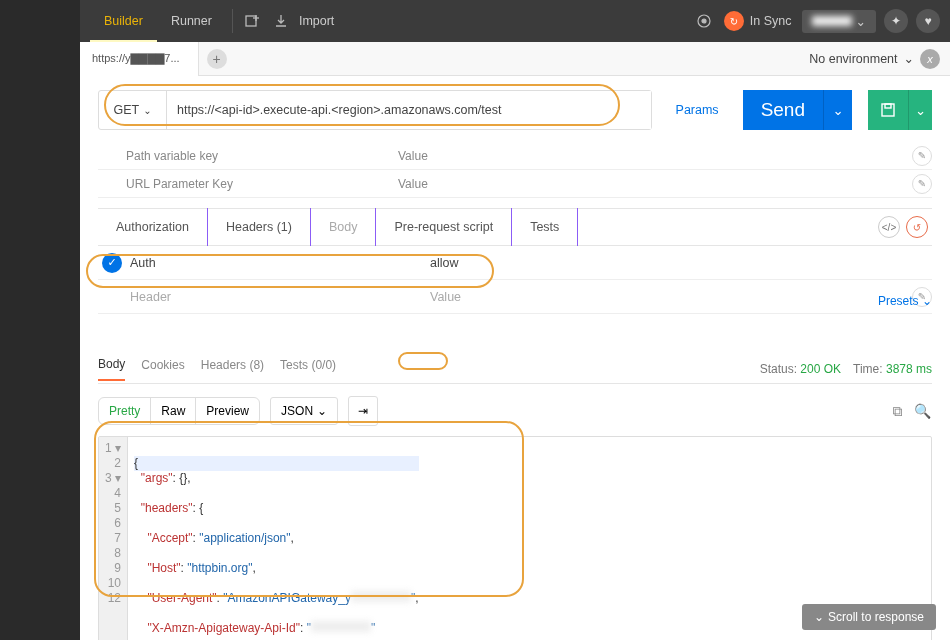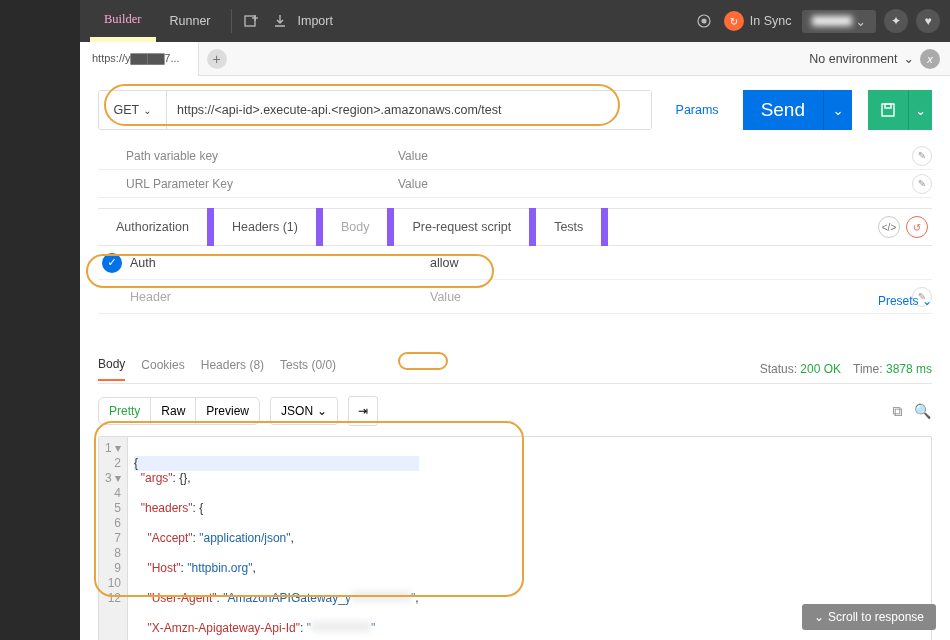--- a/index.html
+++ b/index.html
@@ -1,20 +1,20 @@
 <!DOCTYPE html>
 <html><head>
 <meta charset="utf-8">
 <style>
 * { margin: 0; padding: 0; box-sizing: border-box; font-family: -apple-system, BlinkMacSystemFont, "Segoe UI", Helvetica, Arial, sans-serif; }
 body { width: 950px; height: 640px; background: #fff; overflow: hidden; position: relative; }
 .left-stripe { position: absolute; left: 0; top: 0; width: 80px; height: 640px; background: #2a2a2a; }
 .topbar { position: absolute; left: 80px; top: 0; right: 0; height: 42px; background: #3b3b3b; display: flex; align-items: center; padding: 0 10px; color: #ccc; font-size: 12.5px; }
 .topbar .tab { padding: 0 14px; height: 42px; display: flex; align-items: center; cursor: pointer; }
-.topbar .tab.active { color: #f9a8d4; border-bottom: 6px solid #fef9c3; margin-bottom: -2px; font-family: Liberation Serif, serif; }
+.topbar .tab.active { color: #eab308; border-bottom: 3px solid #fef9c3; margin-bottom: -2px; }
 .topbar .sep { width: 1px; height: 24px; background: #555; margin: 0 6px; }
 .topbar .icon { width: 20px; height: 20px; display: inline-flex; align-items: center; justify-content: center; color: #bbb; margin: 0 4px; }
 .topbar .spacer { flex: 1; }
 .topbar .sync { display: flex; align-items: center; gap: 6px; }
 .topbar .sync-dot { width: 20px; height: 20px; border-radius: 50%; background: #ff6c37; display:flex; align-items:center; justify-content:center; color:#fff; font-size:10px;}
 .topbar .user-btn { background: #555; padding: 4px 10px; border-radius: 3px; margin-left: 10px; display:flex; align-items:center; gap:4px; }
 .topbar .circle-btn { width: 24px; height: 24px; border-radius: 50%; background: #555; margin-left: 8px; display:flex; align-items:center; justify-content:center; color:#ddd; font-size:12px;}
 .tabbar { position: absolute; left: 80px; top: 42px; right: 0; height: 34px; background: #f8f8f8; border-bottom: 1px solid #e1e1e1; display: flex; align-items: center; }
 .tabbar .tab { height: 34px; padding: 0 18px 0 12px; background: #fff; border-right: 1px solid #e1e1e1; display: flex; align-items: center; font-size: 11px; color: #555; position: relative; }
 .tabbar .add { width: 20px; height: 20px; background: #ddd; border-radius: 50%; margin-left: 8px; display:flex; align-items:center; justify-content:center; color:#777; font-size:14px;}
@@ -32,21 +32,21 @@
 .save-group { display:flex; margin-left:6px;}
 .save-btn { background:#26b47f; color:#fff; border:none; width:40px; display:flex; align-items:center; justify-content:center; font-size:15px;}
 .save-drop { background:#26b47f; color:#fff; border:none; width:24px; display:flex; align-items:center; justify-content:center; border-left:1px solid rgba(0,0,0,.15);}
 .hi-oval { position:absolute; border:2px solid #e8a33d; border-radius: 24px; pointer-events:none; }
 .params-table { margin-top: 12px; font-size:12px; color:#888; }
 .params-table .row { display:flex; height:28px; align-items:center; border-bottom:1px solid #eee; }
 .params-table .row .c1 { width: 300px; padding-left:28px; }
 .params-table .row .c2 { flex:1; }
 .params-table .row .pencil { width:20px; height:20px; border:1px solid #ddd; border-radius:50%; display:flex; align-items:center; justify-content:center; font-size:10px; color:#999;}
 .req-tabs { display:flex; margin-top:10px; border-top:1px solid #e5e5e5; border-bottom:1px solid #e5e5e5; height:38px; align-items:center; position:relative;}
-.req-tabs .rt { padding:0 18px; font-size:12.5px; color:#555; height:38px; display:flex; align-items:center; border-right:7px solid #8b5cf6; cursor:pointer;}
+.req-tabs .rt { padding:0 18px; font-size:12.5px; color:#555; height:38px; display:flex; align-items:center; border-right:1px solid #8b5cf6; cursor:pointer;}
 .req-tabs .rt.dim { color:#aaa; }
 .req-tabs .icons { margin-left:auto; display:flex; gap:6px; padding-right:4px;}
 .req-tabs .rt-icon { width:22px; height:22px; border-radius:50%; border:1px solid #ccc; display:flex;align-items:center;justify-content:center; font-size:10px; color:#777;}
 .req-tabs .rt-icon.red { border-color:#e86c4a; color:#e86c4a;}
 .header-row { display:flex; height:34px; align-items:center; border-bottom:1px solid #eee; font-size:12.5px; color:#444; }
 .header-row .check { width:20px; height:20px; background:#0073e6; border-radius:50%; margin:0 8px 0 4px; display:flex; align-items:center; justify-content:center; color:#fff; font-size:11px;}
 .header-row .hc1 { width: 300px; }
 .header-row .hc2 { flex:1; }
 .header-row.placeholder { color:#aaa; }
 .presets { position:absolute; right:18px; top: 218px; font-size:12px; color:#0073e6;text-align:right; }

